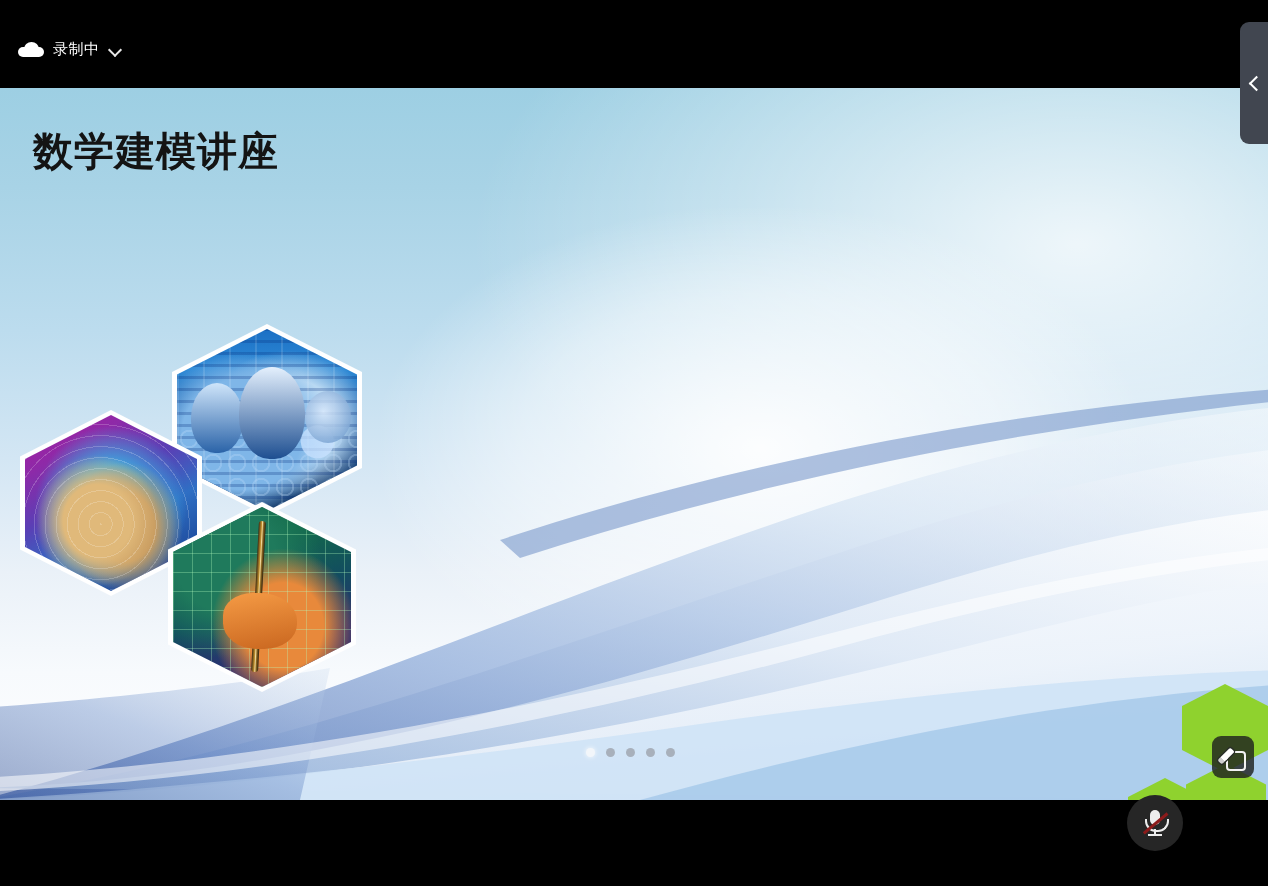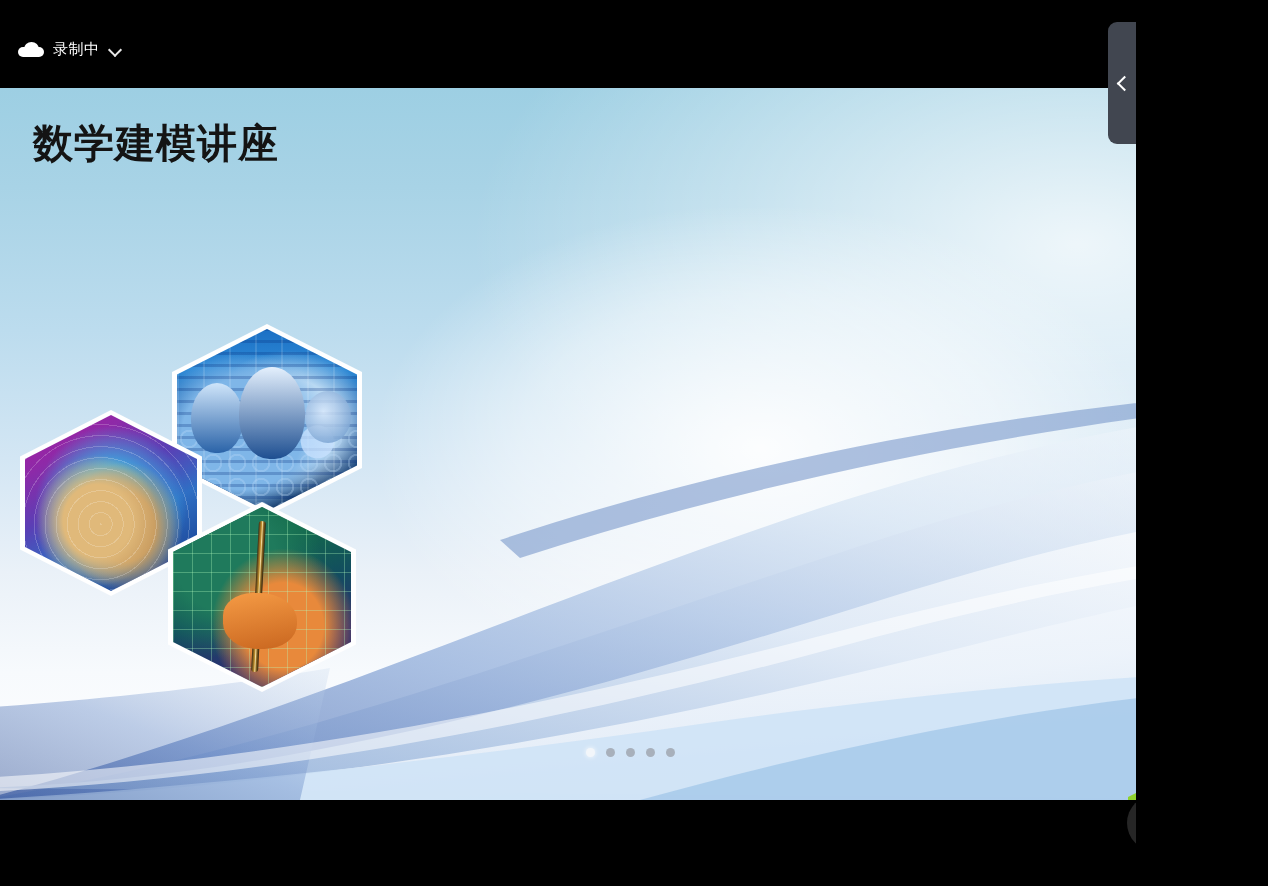--- a/index.html
+++ b/index.html
@@ -1,17 +1,17 @@
 <!DOCTYPE html>
 <html><head>
 <meta charset="utf-8">
 <style>
   html,body{margin:0;padding:0;background:#000;}
   body{width:1268px;height:886px;overflow:hidden;font-family:"Liberation Sans","DejaVu Sans",sans-serif;}
-  #app{position:relative;width:1136px;height:886px;background:#000;overflow:hidden;}
+  #app{position:relative;width:1268px;height:886px;background:#000;overflow:hidden;}
 
   
   .topbar{position:absolute;left:0;top:0;width:1268px;height:88px;background:#000;z-index:30;}
   .rec{position:absolute;left:18px;top:36px;display:flex;align-items:center;gap:9px;height:26px;cursor:pointer;}
   .cloud{position:relative;width:26px;height:15px;}
   .cloud::before{content:"";position:absolute;left:0;bottom:0;width:26px;height:10px;background:#fff;border-radius:6px;}
   .cloud::after{content:"";position:absolute;left:6px;top:0;width:15px;height:14px;background:#fff;border-radius:50%;}
   .rec-label{color:#fff;font-size:15px;letter-spacing:.5px;}
   .chev-dn{width:13px;height:13px;position:relative;}
   .chev-dn::before{content:"";position:absolute;left:1px;top:2px;width:8px;height:8px;border-right:2px solid #e8e8e8;border-bottom:2px solid #e8e8e8;transform:rotate(45deg);}
@@ -22,21 +22,21 @@
 
   
   .sheen{position:absolute;right:-80px;top:-40px;width:900px;height:560px;
     background:radial-gradient(ellipse at 70% 35%, rgba(255,255,255,.78) 0%, rgba(255,255,255,.35) 38%, rgba(255,255,255,0) 68%);}
   .sheen2{position:absolute;left:380px;top:120px;width:760px;height:480px;
     background:radial-gradient(ellipse at 50% 50%, rgba(255,255,255,.92) 0%, rgba(255,255,255,.45) 45%, rgba(255,255,255,0) 72%);}
 
   
   .waves{position:absolute;left:0;top:0;width:1268px;height:712px;}
 
-  .page-title{position:absolute;left:33px;top:28px;font-size:40px;font-weight:700;color:#141414;
+  .page-title{position:absolute;left:33px;top:36px;font-size:40px;font-weight:700;color:#141414;
     letter-spacing:1px;font-family:"DejaVu Sans","Liberation Sans",sans-serif;white-space:nowrap;text-align:center;}
 
   .slide-heading{position:absolute;left:540px;top:286px;width:380px;text-align:center;
     font-size:58px;font-weight:700;color:#101010;letter-spacing:22px;text-indent:22px;
     font-family:"DejaVu Serif","Liberation Serif",serif;white-space:nowrap;}
 
   
   .hexwrap{position:absolute;}
   .hex{position:relative;clip-path:polygon(50% 0%,100% 25%,100% 75%,50% 100%,0% 75%,0% 25%);}
   .hex-border{background:#ffffff;filter:drop-shadow(0 2px 4px rgba(40,60,90,.35));}

